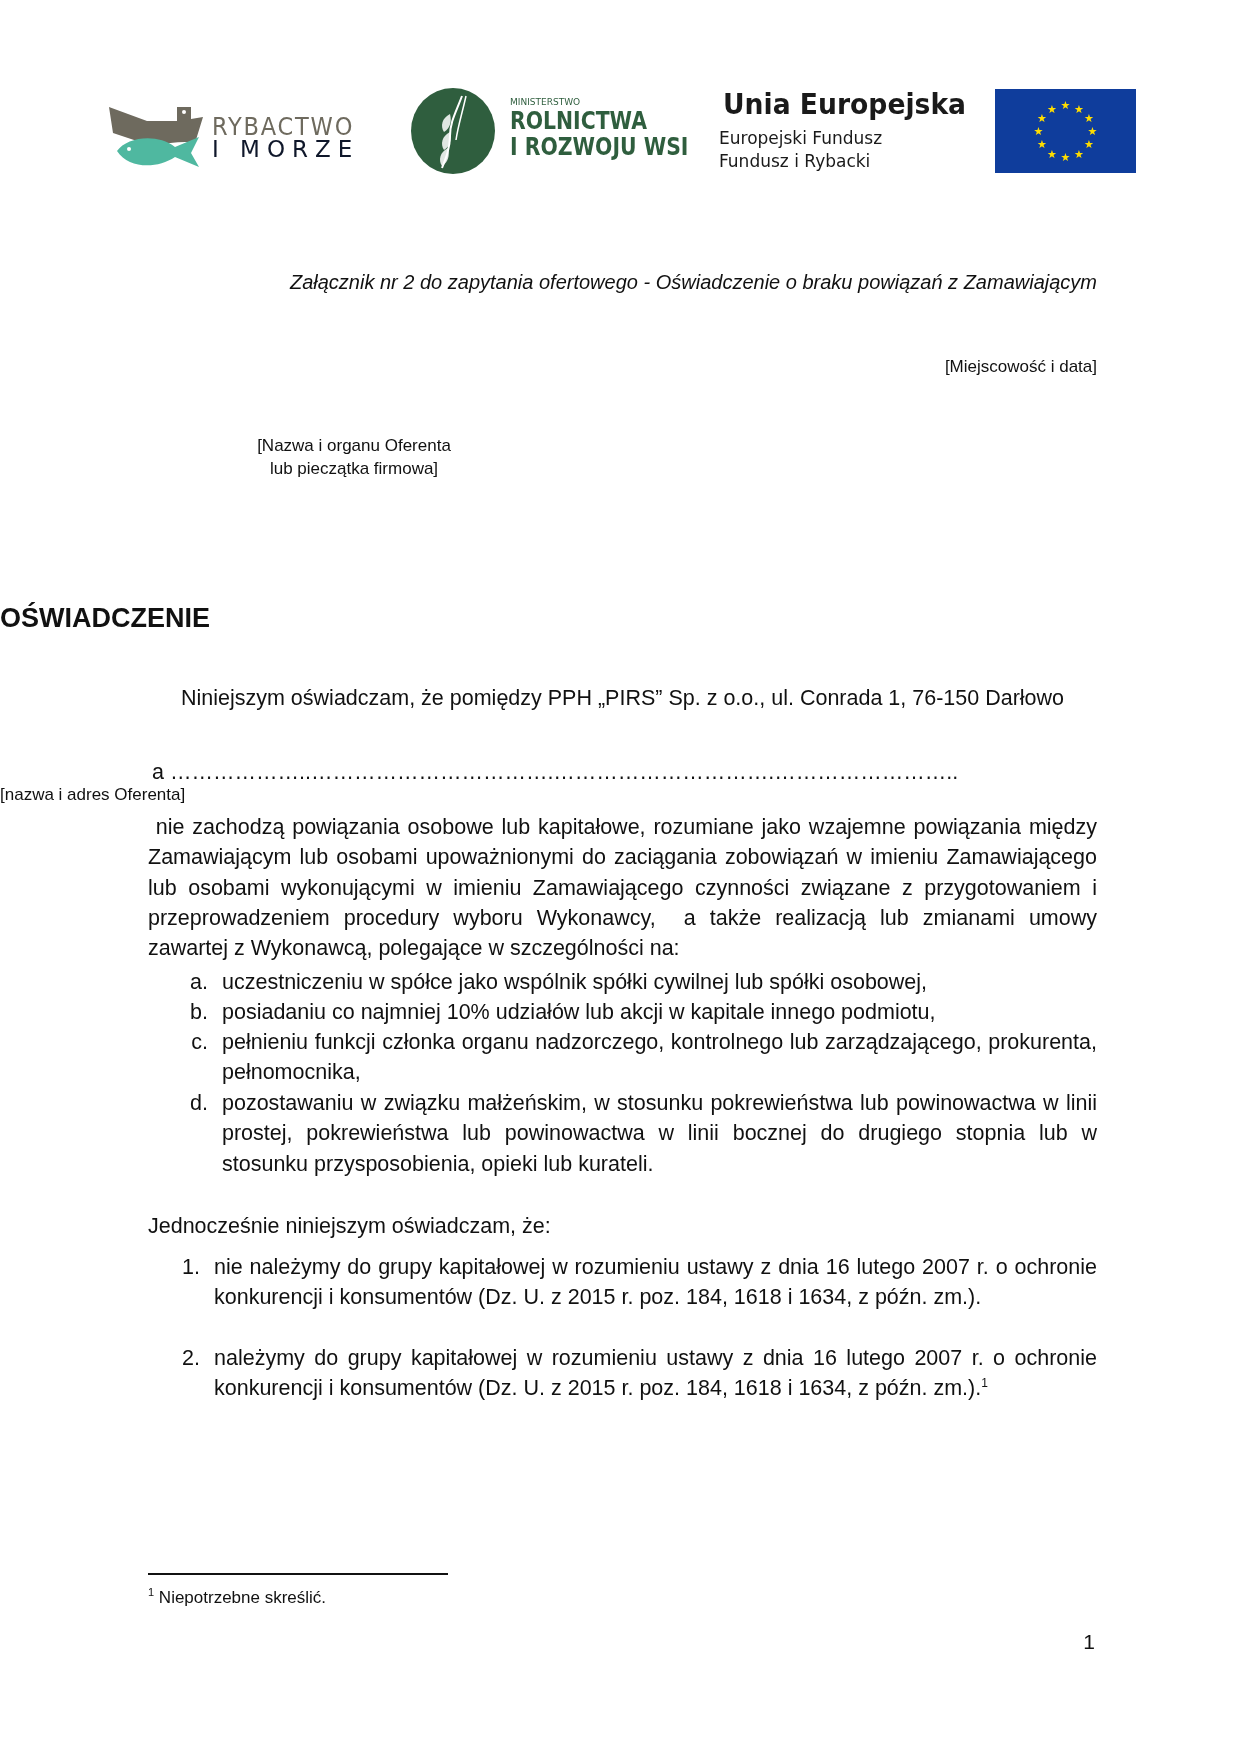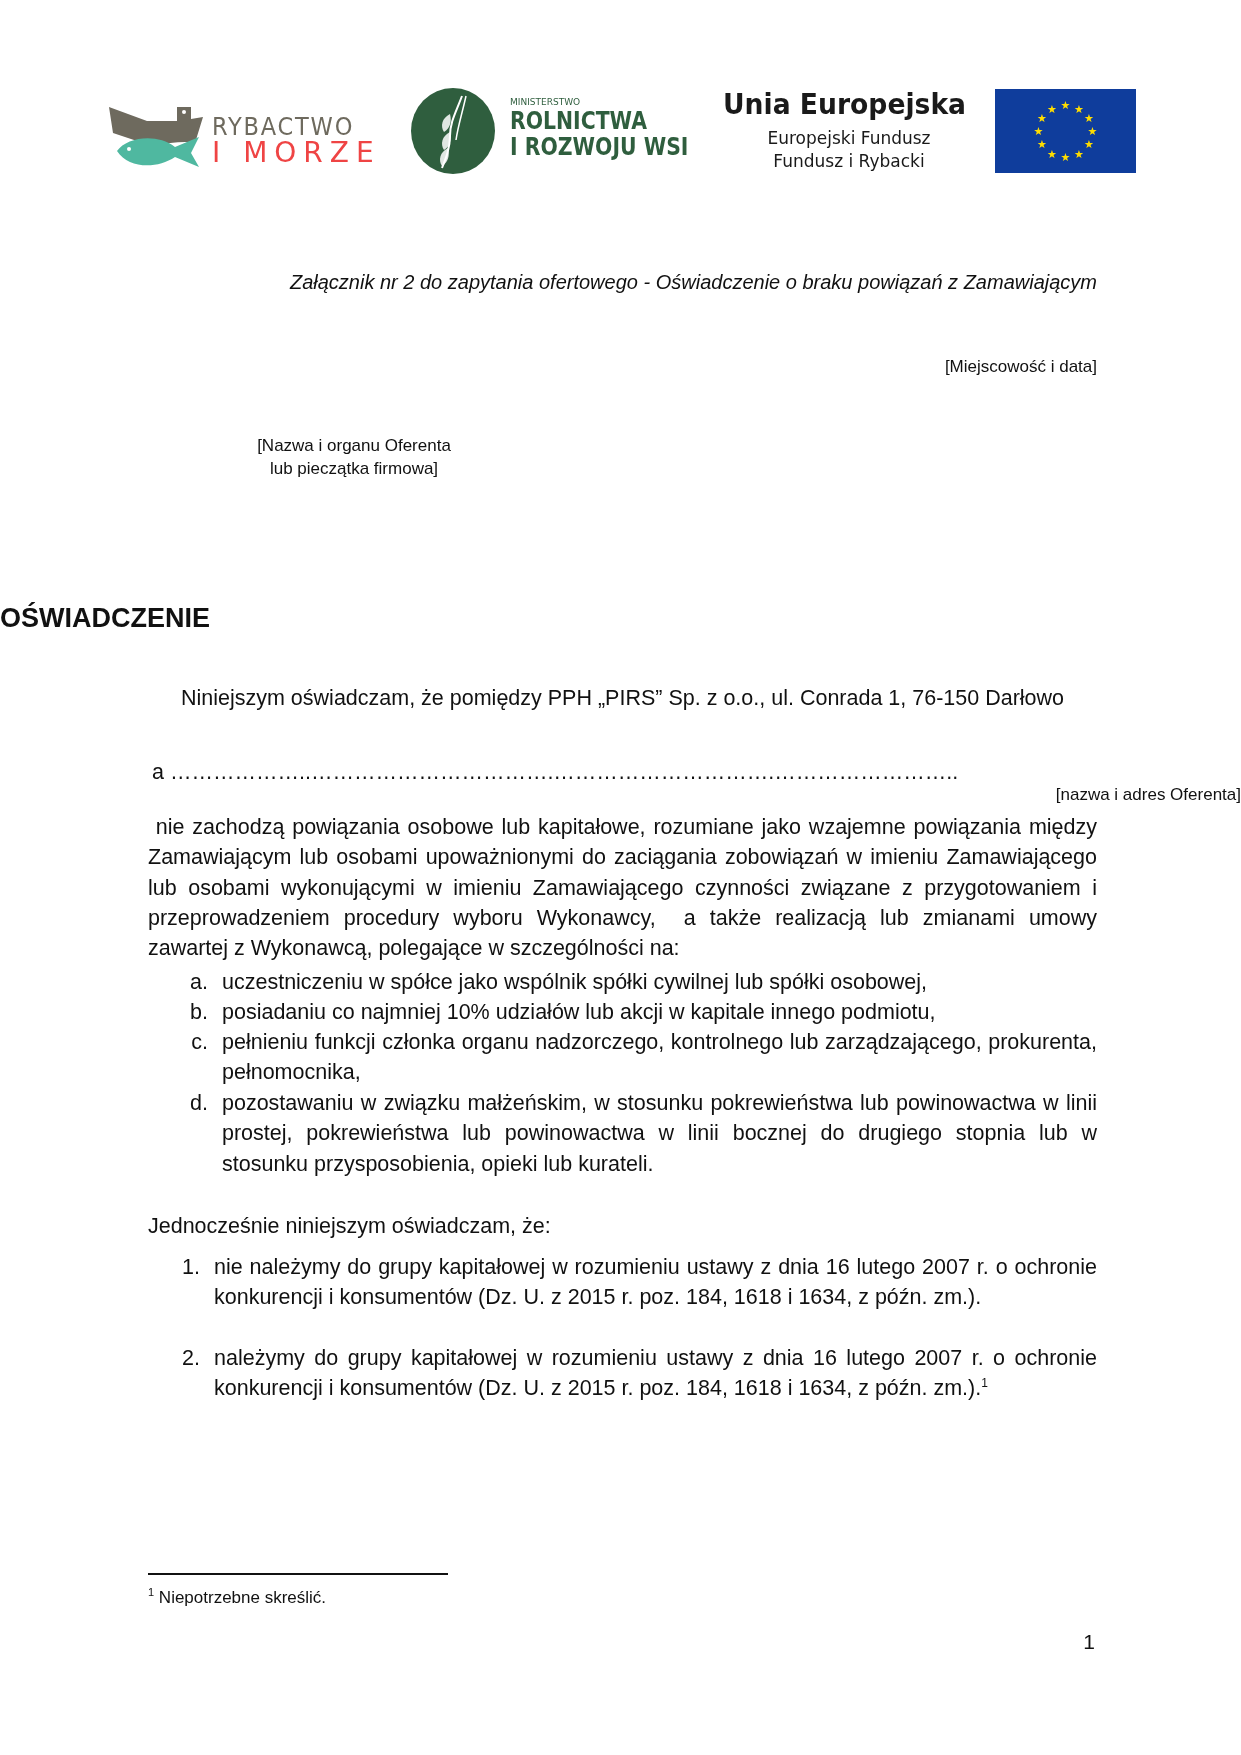--- a/index.html
+++ b/index.html
@@ -4,21 +4,21 @@
 <style>
   html, body { margin: 0; padding: 0; background: #ffffff; }
   body { width: 1241px; height: 1755px; position: relative; overflow: hidden;
          font-family: "Liberation Sans", sans-serif; color: #111; }
   .abs { position: absolute; }
   .logo-bar { position: absolute; left: 0; top: 0; width: 1241px; height: 200px; }
   .rm-text { position: absolute; font-family: "DejaVu Sans", sans-serif; letter-spacing: 2px; }
   .min-small { position: absolute; font-family: "DejaVu Sans", sans-serif; font-size: 9px; color: #2f5e3e; }
   .min-big { position: absolute; font-family: "DejaVu Sans", sans-serif; font-weight: bold; font-size: 24px; color: #2f5e3e; line-height: 26px; transform: scaleX(0.85); transform-origin: left; }
   .ue-title { position: absolute; font-family: "DejaVu Sans", sans-serif; font-weight: bold; font-size: 28px; color: #1a1a1a; }
-  .ue-sub { position: absolute; font-family: "DejaVu Sans", sans-serif; font-size: 17px; color: #1a1a1a; text-align: center; width: 260px; line-height: 23px; }
+  .ue-sub { position: absolute; font-family: "DejaVu Sans", sans-serif; font-size: 17px; color: #1a1a1a; text-align: left; width: 260px; line-height: 23px; }
   .eu-flag { position: absolute; left: 995px; top: 89px; width: 141px; height: 84px; background: #0f3d9c; }
   .body-text { font-size: 21.5px; line-height: 30.3px; }
   .justify { text-align: justify; text-align-last: left; }
   .heading-it { font-style: italic; font-size: 20px; }
   .small { font-size: 17px; }
   .title { font-weight: bold; font-size: 27px; }
   .list-row { position: absolute; left: 148px; width: 949px; }
   .list-mark { position: absolute; left: 0; width: 60px; text-align: right; }
   .list-body { position: absolute; left: 74px; right: 0; }
   .sup { font-size: 12px; vertical-align: super; line-height: 0; }
@@ -29,21 +29,21 @@
 <div class="logo-bar">
 
   <div>
     <svg class="abs" style="left:107px;top:103px" width="100" height="65" viewBox="0 0 100 65">
       <path d="M2 4 L40 18 L70 18 L70 4 L84 4 L84 16 L96 14 L88 40 C70 36 50 46 30 38 L6 30 Z" fill="#6e6a5e"></path>
       <circle cx="77" cy="9" r="2" fill="#fff"></circle>
       <path d="M10 48 C20 34 50 30 68 44 L92 34 L84 50 L92 64 L68 54 C50 66 22 66 10 48 Z" fill="#4fb8a0"></path>
       <circle cx="22" cy="46" r="2" fill="#fff"></circle>
     </svg>
     <div class="rm-text" style="left:212px;top:112px;font-size:25px;color:#6e6a5e;transform:scaleX(0.9);transform-origin:left">RYBACTWO</div>
-    <div class="rm-text" style="left:212px;top:136px;font-size:28px;color:#ef4444;letter-spacing:7px">I MORZE</div>
+    <div class="rm-text" style="left:212px;top:136px;font-size:23px;color:#0f172a;letter-spacing:7px">I MORZE</div>
   </div>
 
   <div>
     <svg class="abs" style="left:410px;top:88px" width="86" height="86" viewBox="0 0 86 86">
       <ellipse cx="43" cy="43" rx="42" ry="43" fill="#2f5e3e"></ellipse>
       <path d="M52 8 C46 24 40 34 40 48 C40 60 36 70 32 80" stroke="#fff" stroke-width="2" fill="none"></path>
       <path d="M56 8 C52 26 48 38 46 52" stroke="#fff" stroke-width="1.5" fill="none"></path>
       <path d="M40 26 C32 30 30 38 34 44 C40 40 42 34 40 26 Z" fill="#fff" opacity="0.85"></path>
       <path d="M40 44 C32 48 30 56 34 62 C40 58 42 52 40 44 Z" fill="#fff" opacity="0.85"></path>
       <path d="M38 60 C30 64 28 72 32 78 C38 74 40 68 38 60 Z" fill="#fff" opacity="0.85"></path>
@@ -87,21 +87,21 @@
   <div>[Nazwa i organu Oferenta</div>
   <div>lub pieczątka firmowa]</div>
 </div>
 
 <div class="abs title" style="left:0;width:1241px;top:603px;text-align:left">OŚWIADCZENIE</div>
 
 <div class="abs body-text" style="left:148px;width:949px;top:683px;text-align:center;white-space:nowrap">Niniejszym oświadczam, że pomiędzy PPH „PIRS” Sp. z o.o., ul. Conrada 1, 76-150 Darłowo</div>
 
 <div class="abs body-text" style="left:152px;top:757px;white-space:nowrap;overflow:hidden;width:945px">a ………………..…………………………….………………………….……………………..</div>
 
-<div class="abs small" style="left:0;width:1241px;top:785px;text-align:right">[nazwa i adres Oferenta]</div>
+<div class="abs small" style="left:0;width:1241px;top:785px;text-align:left">[nazwa i adres Oferenta]</div>
 
 <div class="abs body-text justify" style="left:148px;width:949px;top:812px;white-space:pre-wrap"> nie zachodzą powiązania osobowe lub kapitałowe, rozumiane jako wzajemne powiązania między Zamawiającym lub osobami upoważnionymi do zaciągania zobowiązań w imieniu Zamawiającego lub osobami wykonującymi w imieniu Zamawiającego czynności związane z przygotowaniem i przeprowadzeniem procedury wyboru Wykonawcy,  a także realizacją lub zmianami umowy zawartej z Wykonawcą, polegające w szczególności na:</div>
 
 <div class="list-row body-text" style="top:967px">
   <span class="list-mark">a.</span>
   <span class="list-body justify">uczestniczeniu w spółce jako wspólnik spółki cywilnej lub spółki osobowej,</span>
 </div>
 <div class="list-row body-text" style="top:997px">
   <span class="list-mark">b.</span>
   <span class="list-body justify">posiadaniu co najmniej 10% udziałów lub akcji w kapitale innego podmiotu,</span>

